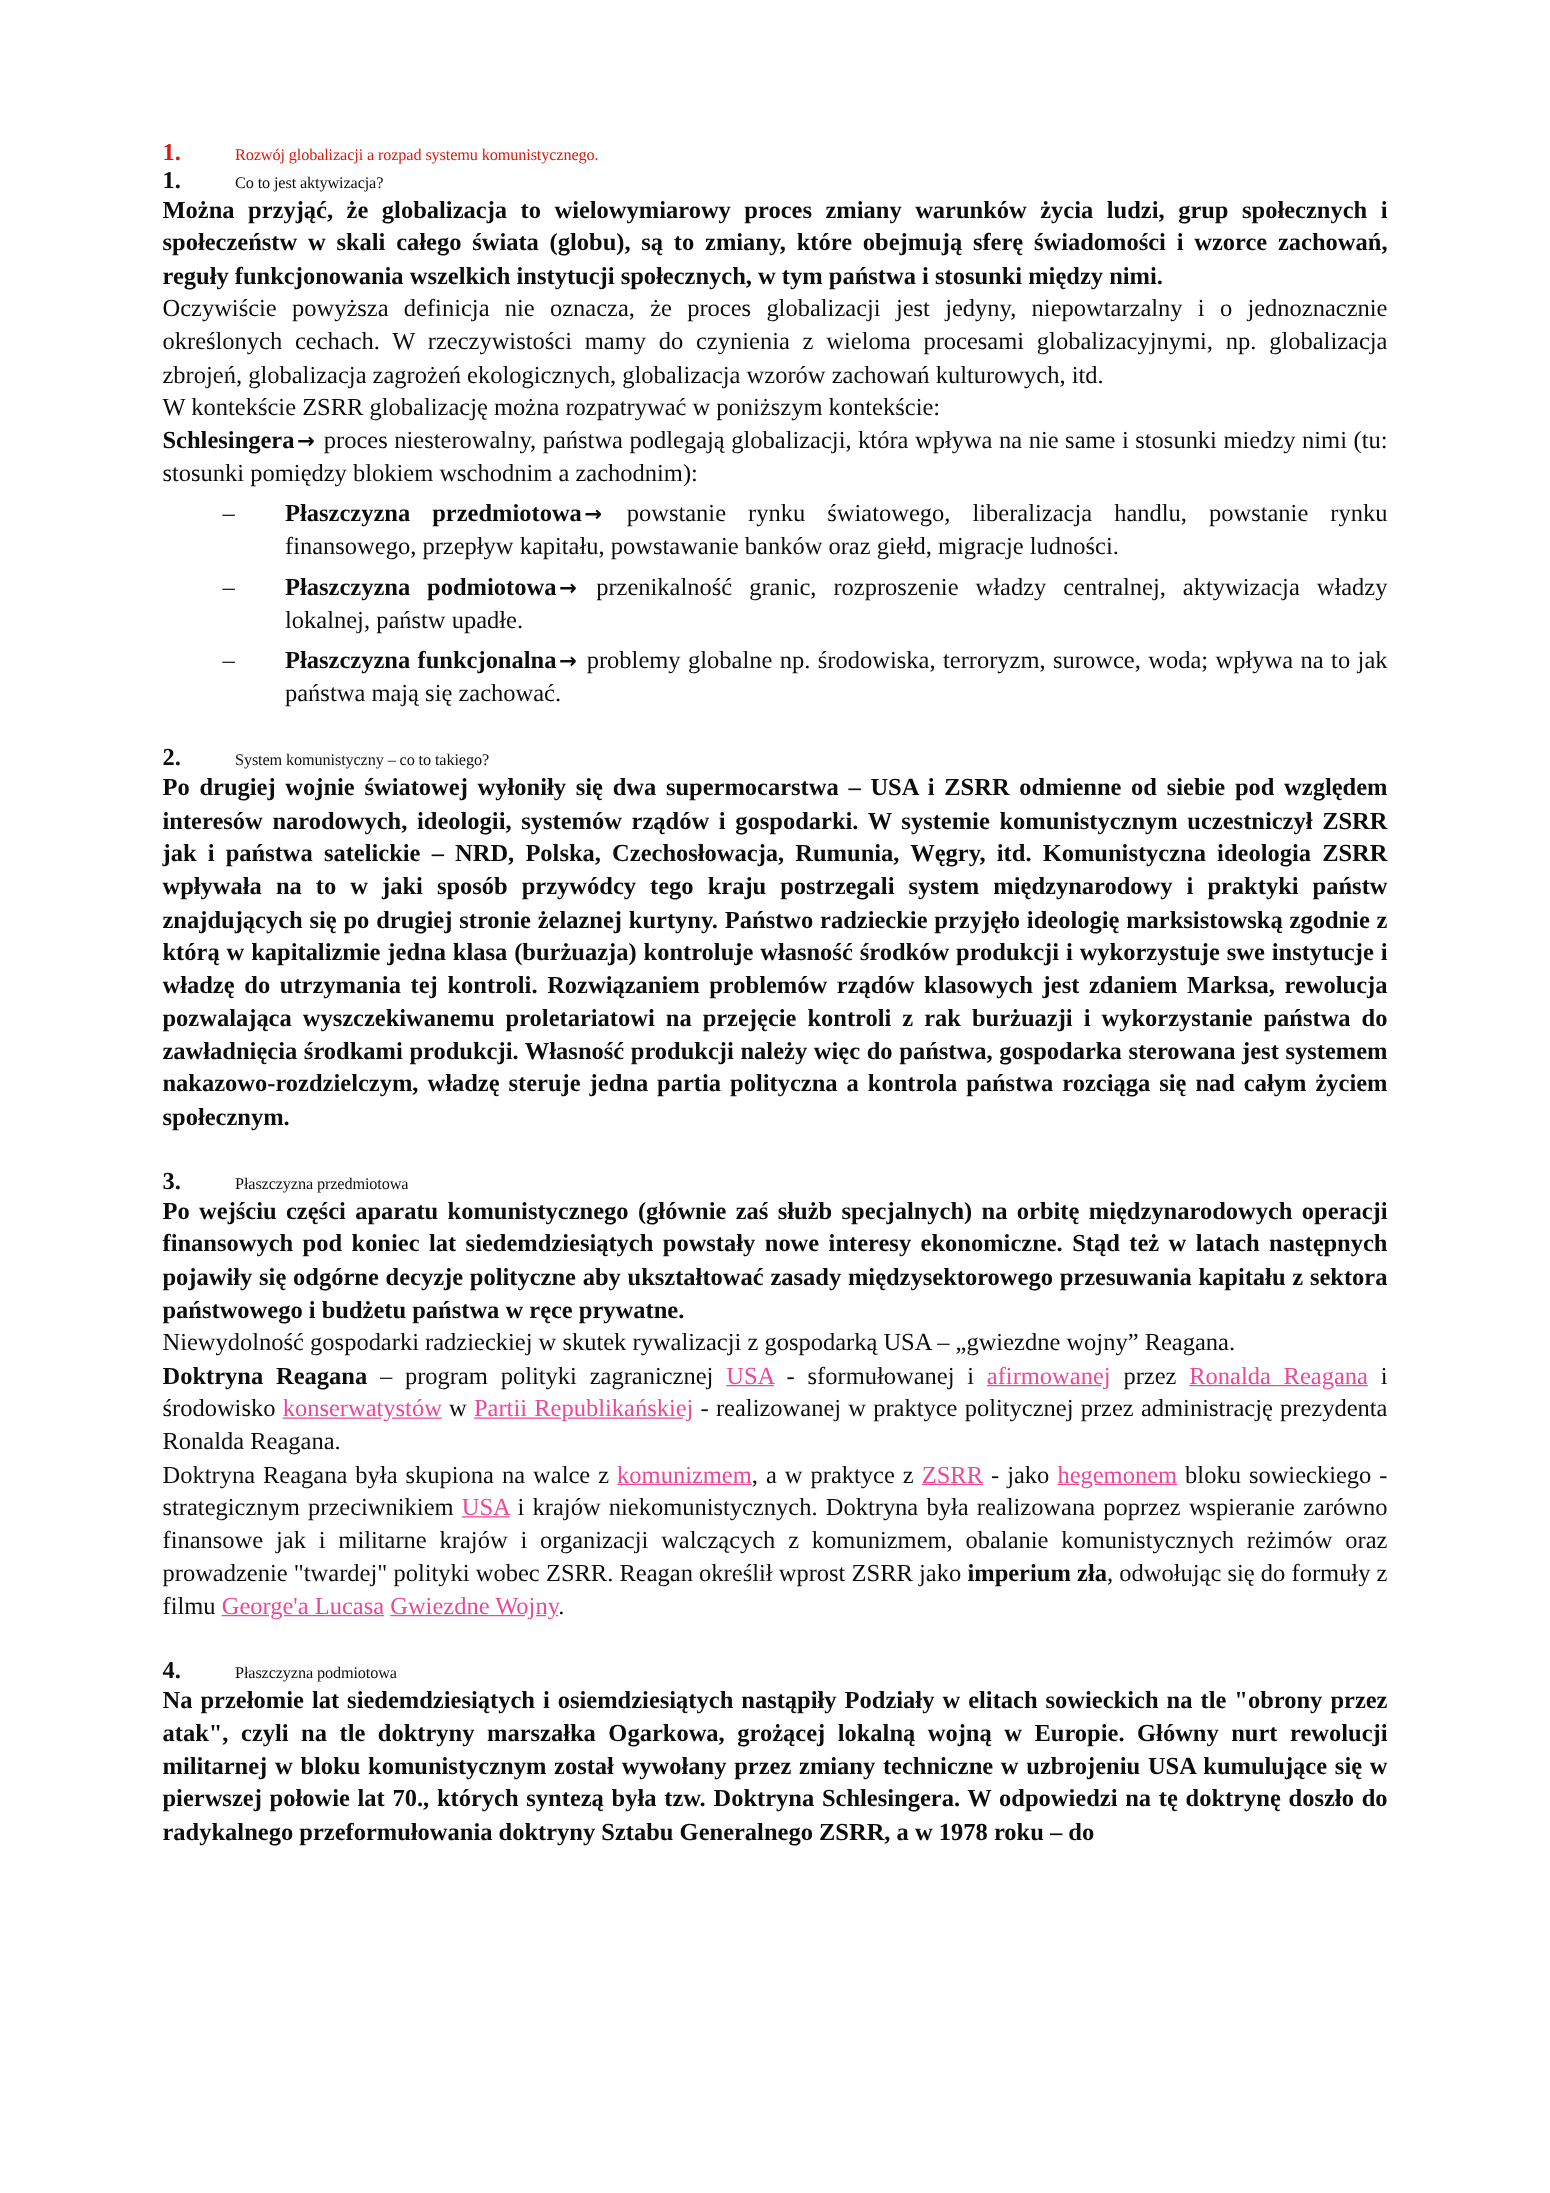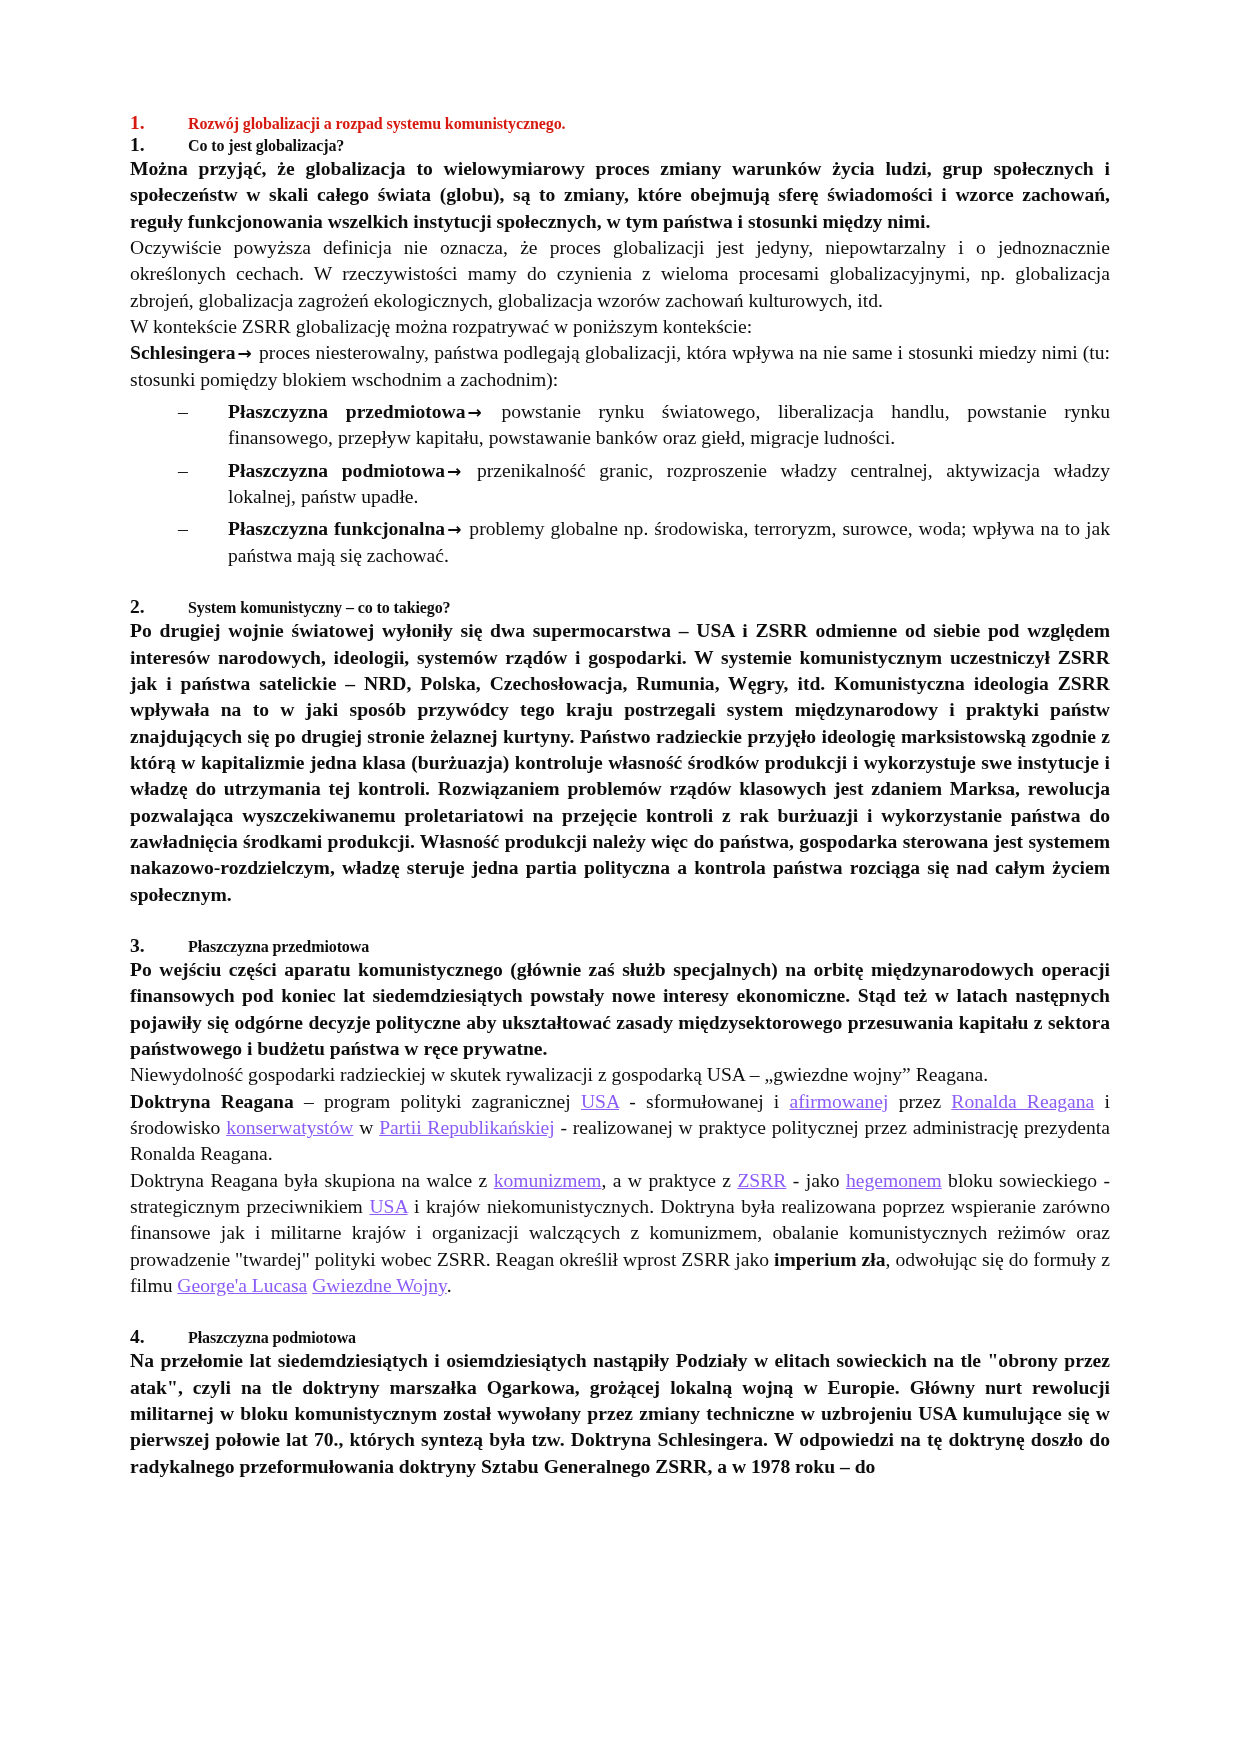--- a/index.html
+++ b/index.html
@@ -27,22 +27,22 @@
     align-items: baseline;
     margin: 0;
   }
   .heading-num {
     width: 58px;
     flex: 0 0 58px;
     font-weight: bold;
     font-size: 19.5px;
   }
   .heading-text {
-    font-weight: bold;
-    font-size: 16px;
+    font-weight: normal;
+    font-size: 13px;
     letter-spacing: -0.1px;
   }
   .h-title .heading-num,
   .h-title .heading-text {
     color: #d61a10;
   }
   .h-sub .heading-num,
   .h-sub .heading-text {
     color: #0d0d0d;
   }
@@ -70,21 +70,21 @@
   .bi { font-weight: bold; }
 
   .arrow {
     font-family: "DejaVu Sans", sans-serif;
     font-weight: bold;
     font-size: 17px;
     padding: 0 2px;
   }
 
   a.lnk, .lnk {
-    color: #8b5cf6;
+    color: #ec4899;
     text-decoration: underline;
   }
 
   
   ul.dashlist {
     list-style: none;
     margin: 6px 0 0 0;
     padding: 0;
   }
   ul.dashlist > li {
@@ -107,21 +107,21 @@
 
 <div class="page">
 
   <div class="heading-row h-title">
     <span class="heading-num">1.</span>
     <span class="heading-text">Rozwój globalizacji a rozpad systemu komunistycznego.</span>
   </div>
 
   <div class="heading-row h-sub">
     <span class="heading-num">1.</span>
-    <span class="heading-text">Co to jest globalizacja?</span>
+    <span class="heading-text">Co to jest aktywizacja?</span>
   </div>
 
   <p class="body gap-before">Można przyjąć, że globalizacja to wielowymiarowy proces zmiany warunków życia ludzi, grup społecznych i społeczeństw w skali całego świata (globu), są to zmiany, które obejmują sferę świadomości i wzorce zachowań, reguły funkcjonowania wszelkich instytucji społecznych, w tym państwa i stosunki między nimi.</p>
   <p class="body">Oczywiście powyższa definicja nie oznacza, że proces globalizacji jest jedyny,  niepowtarzalny i o jednoznacznie określonych cechach. W rzeczywistości mamy do czynienia z wieloma procesami globalizacyjnymi, np. globalizacja zbrojeń, globalizacja zagrożeń ekologicznych, globalizacja wzorów zachowań kulturowych, itd.</p>
   <p class="body">W kontekście ZSRR globalizację można rozpatrywać w poniższym kontekście:</p>
 
   <p class="body">
     <b>Schlesingera</b><span class="arrow">→</span><span> proces niesterowalny, państwa podlegają globalizacji, która wpływa na nie same i stosunki miedzy nimi (tu: stosunki pomiędzy blokiem wschodnim a zachodnim):</span>
   </p>
 

